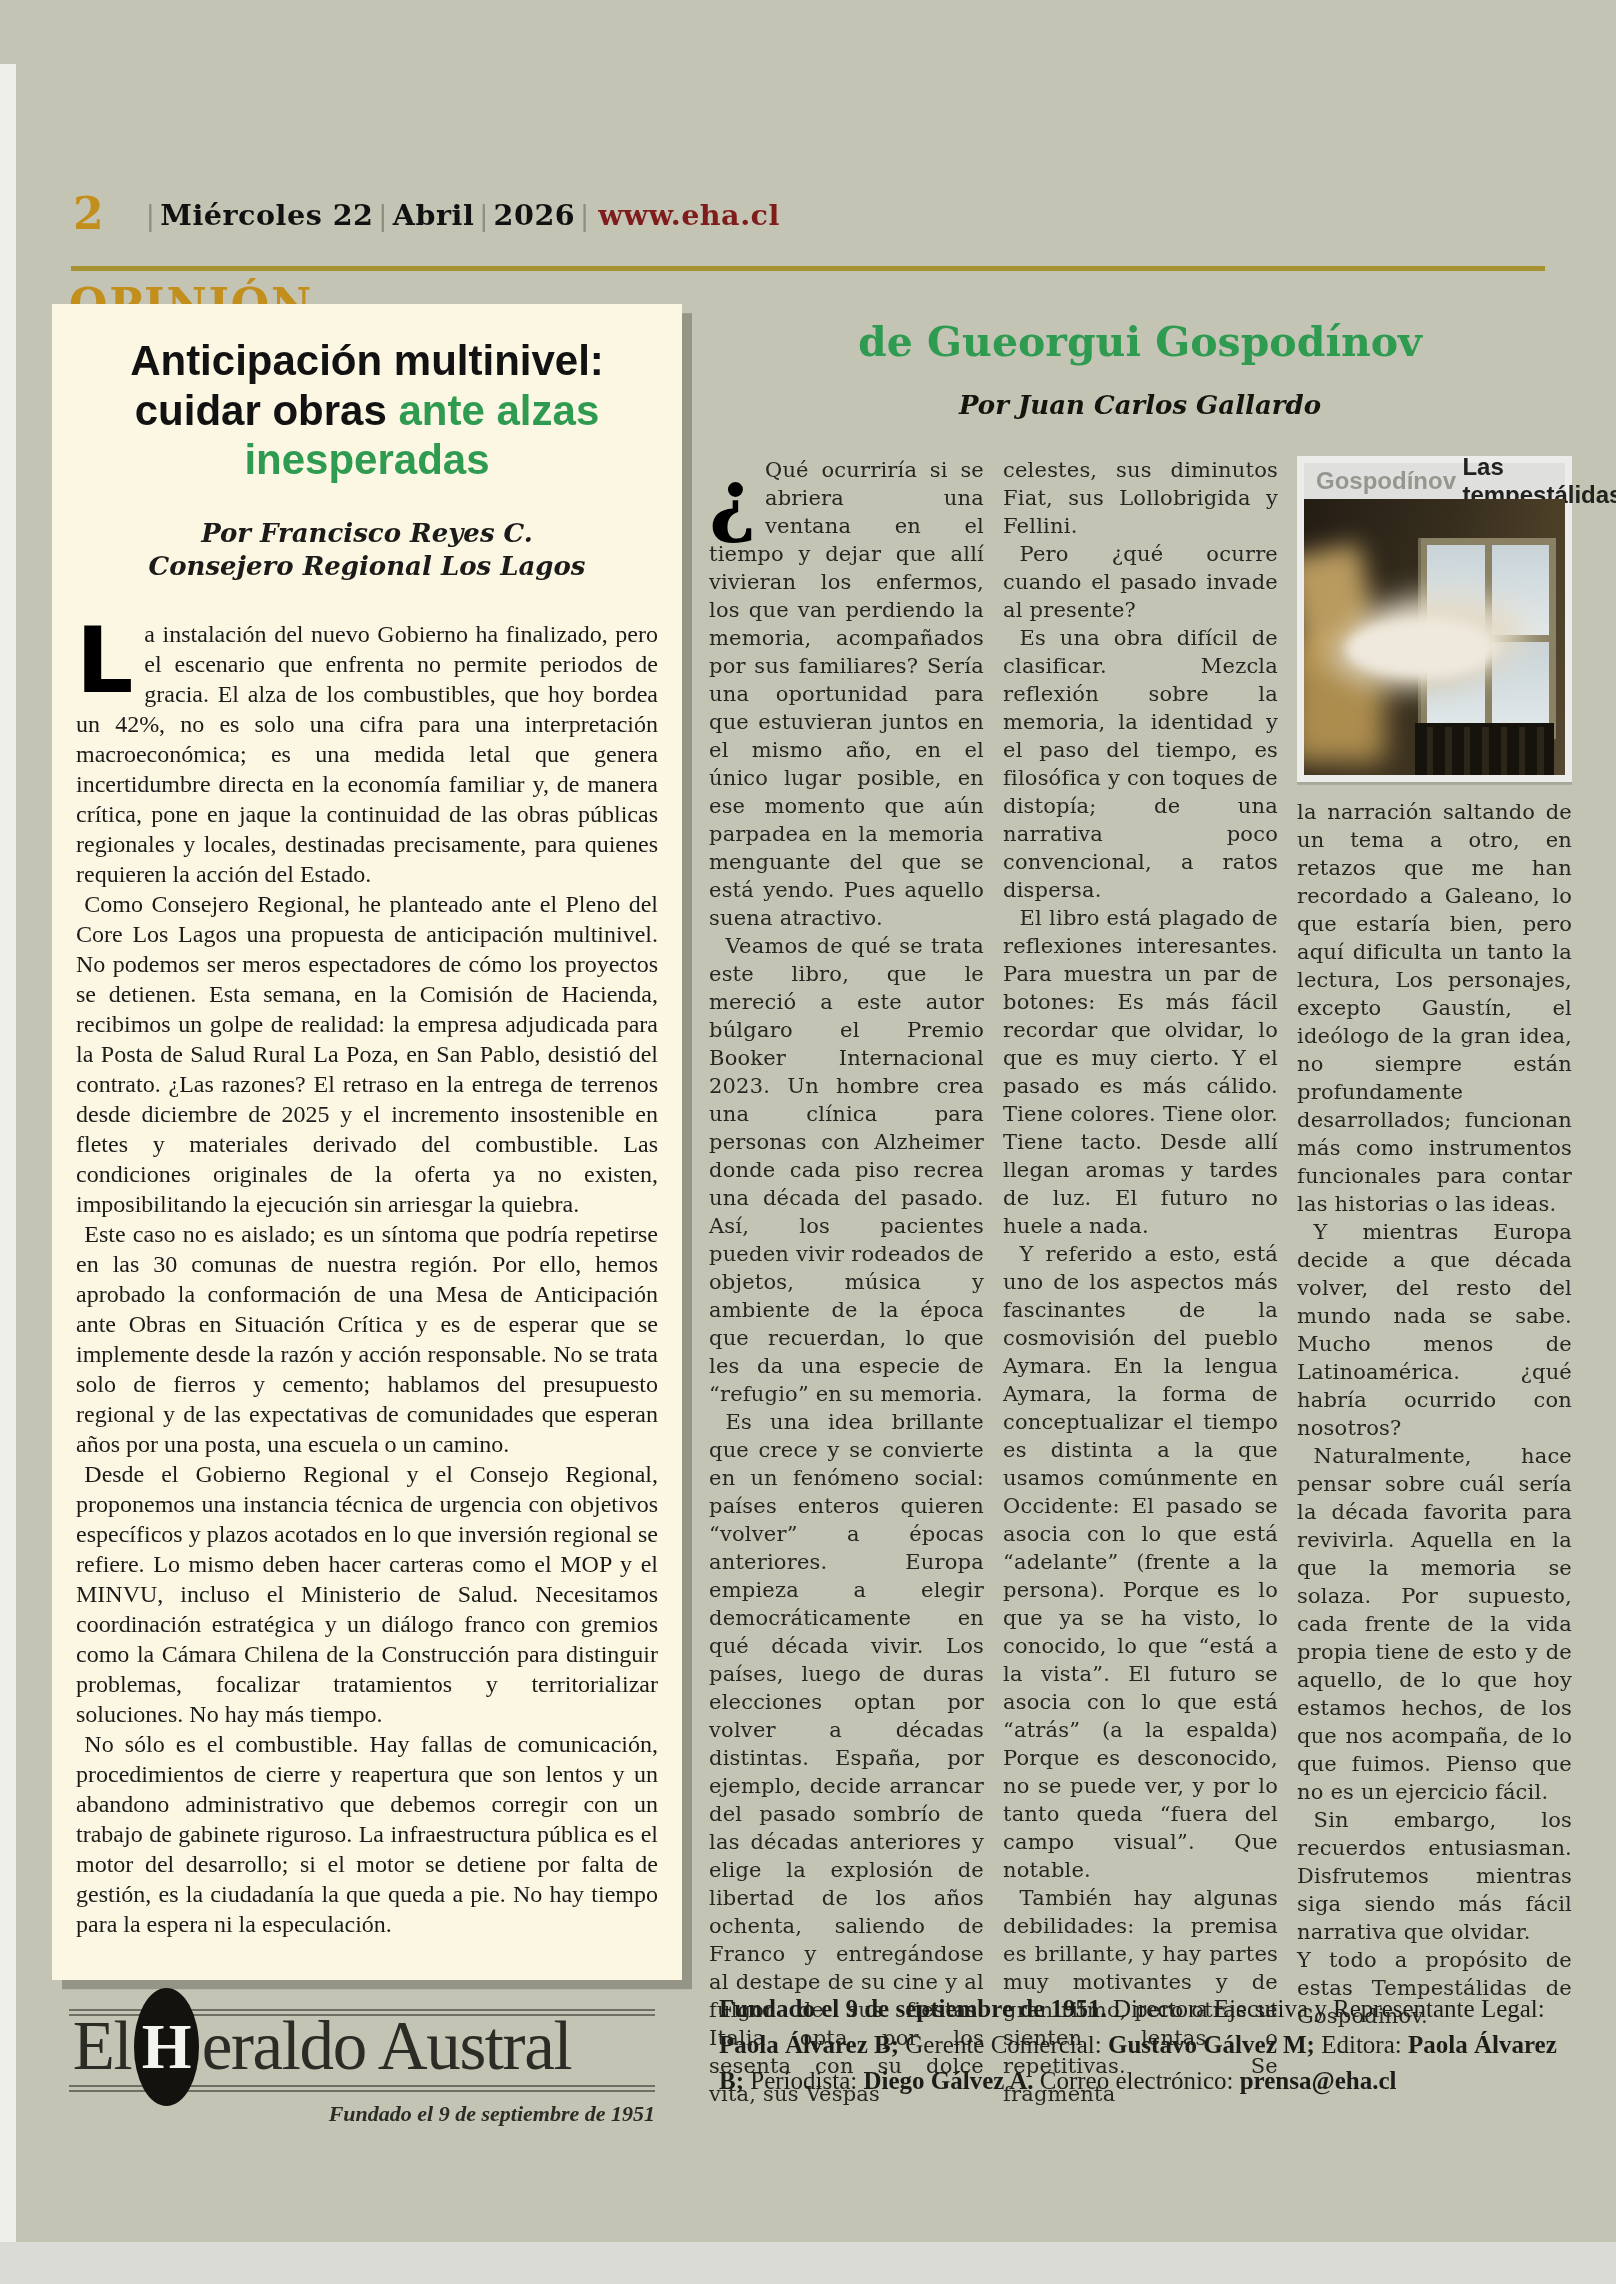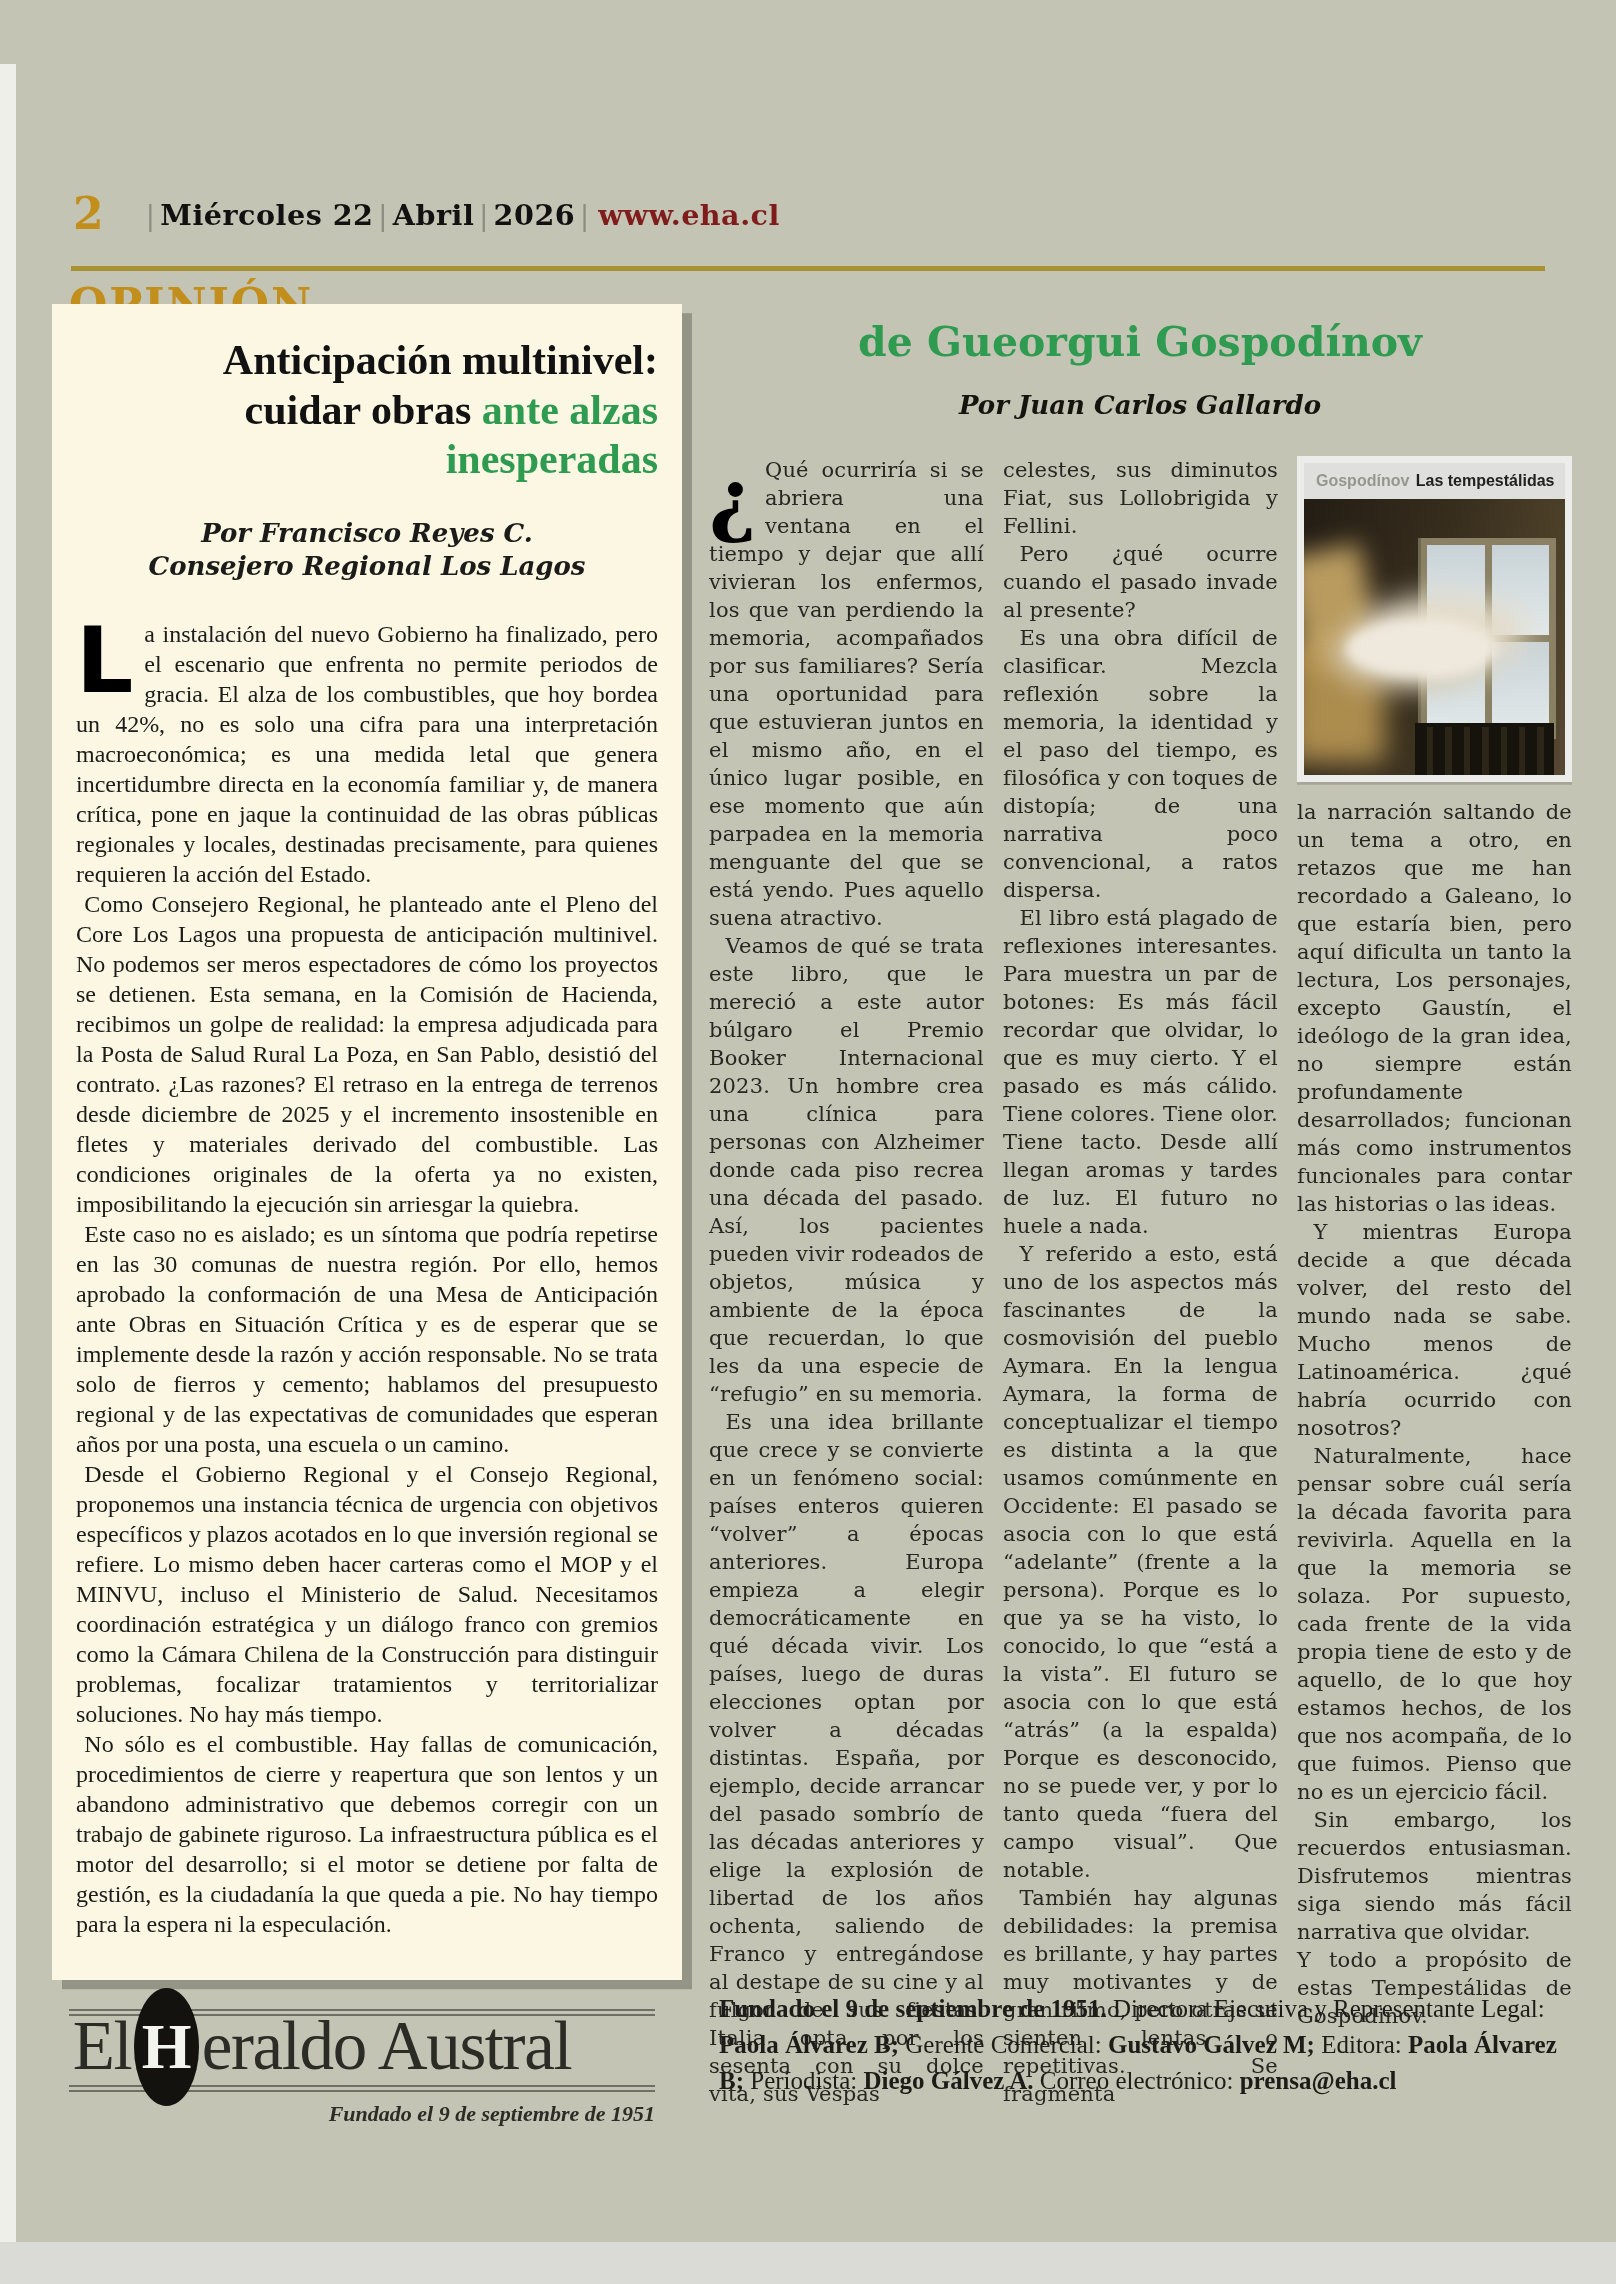--- a/index.html
+++ b/index.html
@@ -36,22 +36,22 @@
     font-size:44px; color:#c28e1c; letter-spacing:1.8px;
   }
 
   
   .left-article {
     position:absolute; left:52px; top:304px; width:630px;
     background:#fbf7e3; padding:32px 24px 41px 24px;
     box-shadow:10px 9.2px 0 rgba(70,70,62,.38);
   }
   .l-title {
-    font-family:Liberation Serif, serif; font-weight:bold;
-    font-size:42px; line-height:1.18; text-align:right; color:#121212;
+    font-family:Liberation Sans, sans-serif; font-weight:bold;
+    font-size:42px; line-height:1.18; text-align:center; color:#121212;
   }
   .green { color:#2e9b50; }
   .l-byline {
     margin-top:32px; text-align:center;
     font-family:"DejaVu Serif", serif; font-weight:bold; font-style:italic;
     font-size:26px; line-height:1.3; color:#1b1b19;
   }
   .l-body { margin-top:35px; font-size:24px; line-height:30px; text-align:justify; color:#1b1b19; }
   .l-body p + p { text-indent:8.3px; }
   .dropcap-l {
@@ -83,21 +83,21 @@
     font-size:81px; line-height:51px; padding:16.6px 8.3px 0 0; color:#000;
   }
 
   
   .cover {
     width:100%; border:7.4px solid #ececea; background:#dfdfdd;
     margin-bottom:15.7px; box-shadow:0 2.8px 0 rgba(80,80,72,.25);
   }
   .cover-cap {
     height:36px; display:flex; align-items:center; padding-left:12px;
-    font-family:"Liberation Sans", sans-serif; font-weight:bold; font-size:16px;
+    font-family:"Liberation Sans", sans-serif; font-weight:bold; font-size:24px;
     letter-spacing:0;
   }
   .cover-cap .auth { color:#96968f; margin-right:6.4px; }
   .cover-cap .ttl  { color:#21211e; }
   .photo {
     position:relative; height:276px; overflow:hidden;
     background:linear-gradient(105deg,#241d14 0%,#362d1d 45%,#4a3e27 75%,#564834 100%);
   }
   .window {
     position:absolute; top:39px; right:9.2px; width:138px; height:201px;

